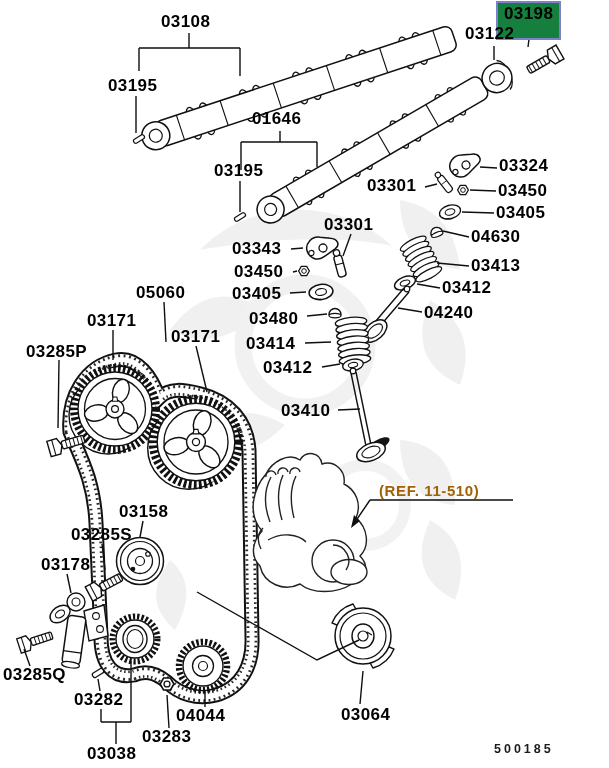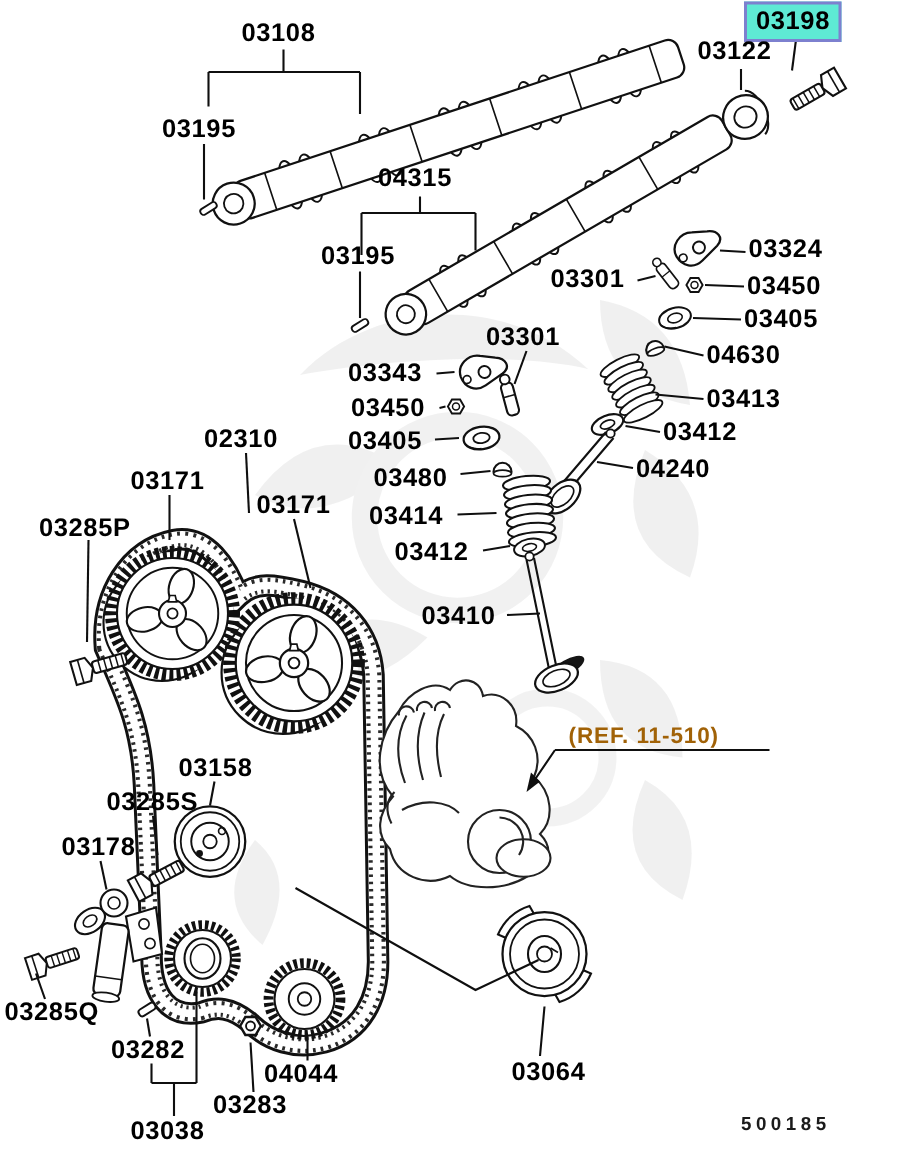--- a/index.html
+++ b/index.html
@@ -1,21 +1,21 @@
 <!DOCTYPE html>
 <html><head>
 <meta charset="utf-8">
 <style>
   html,body{margin:0;padding:0;background:#ffffff;}
   .stage{position:relative;width:609px;height:760px;background:#ffffff;overflow:hidden;
          font-family:"Liberation Sans",sans-serif;}
   .art{position:absolute;left:0;top:0;z-index:1;}
   .lbl{position:absolute;z-index:3;font-weight:bold;font-size:17px;line-height:1;
        letter-spacing:0.4px;color:#000;white-space:nowrap;cursor:default;}
-  .lbl.hl{background:#5eead4;border:2px solid #7d80cf;padding:2px 6px 4px 6px;}
+  .lbl.hl{background:#15803d;border:2px solid #7d80cf;padding:2px 6px 16px 6px;}
   .ref{position:absolute;z-index:3;font-weight:bold;font-size:15px;line-height:1;
        letter-spacing:0.6px;color:#a16207;white-space:nowrap;}
   .code{position:absolute;z-index:3;font-weight:bold;font-size:12.5px;line-height:1;
         letter-spacing:3px;color:#1b1b1b;white-space:nowrap;}
 </style>
 </head>
 <body>
 
 <div class="stage">
 
@@ -293,39 +293,39 @@
     <path d="M370,500 H513 M370,500 L353,525"></path>
   </g>
   <polygon points="351,528 360,521 354,515" fill="#0f0f0f"></polygon>
 
 </svg>
 
 <div class="lbl" style="left:161px;top:13px">03108</div>
 <div class="lbl hl" style="left:496px;top:1px">03198</div>
 <div class="lbl" style="left:465px;top:25px">03122</div>
 <div class="lbl" style="left:108px;top:77px">03195</div>
-<div class="lbl" style="left:252px;top:110px">04315</div>
+<div class="lbl" style="left:252px;top:110px">01646</div>
 <div class="lbl" style="left:214px;top:162px">03195</div>
 <div class="lbl" style="left:499px;top:157px">03324</div>
 <div class="lbl" style="left:367px;top:177px">03301</div>
 <div class="lbl" style="left:498px;top:182px">03450</div>
 <div class="lbl" style="left:496px;top:204px">03405</div>
 <div class="lbl" style="left:471px;top:228px">04630</div>
 <div class="lbl" style="left:471px;top:257px">03413</div>
 <div class="lbl" style="left:232px;top:240px">03343</div>
 <div class="lbl" style="left:324px;top:216px">03301</div>
 <div class="lbl" style="left:234px;top:263px">03450</div>
 <div class="lbl" style="left:232px;top:285px">03405</div>
 <div class="lbl" style="left:249px;top:310px">03480</div>
 <div class="lbl" style="left:246px;top:335px">03414</div>
 <div class="lbl" style="left:263px;top:359px">03412</div>
 <div class="lbl" style="left:442px;top:279px">03412</div>
 <div class="lbl" style="left:424px;top:304px">04240</div>
 <div class="lbl" style="left:281px;top:402px">03410</div>
-<div class="lbl" style="left:136px;top:284px">02310</div>
+<div class="lbl" style="left:136px;top:284px">05060</div>
 <div class="lbl" style="left:87px;top:312px">03171</div>
 <div class="lbl" style="left:171px;top:328px">03171</div>
 <div class="lbl" style="left:26px;top:343px">03285P</div>
 <div class="lbl" style="left:119px;top:503px">03158</div>
 <div class="lbl" style="left:71px;top:526px">03285S</div>
 <div class="lbl" style="left:41px;top:556px">03178</div>
 <div class="lbl" style="left:3px;top:666px">03285Q</div>
 <div class="lbl" style="left:74px;top:691px">03282</div>
 <div class="lbl" style="left:176px;top:707px">04044</div>
 <div class="lbl" style="left:142px;top:728px">03283</div>

